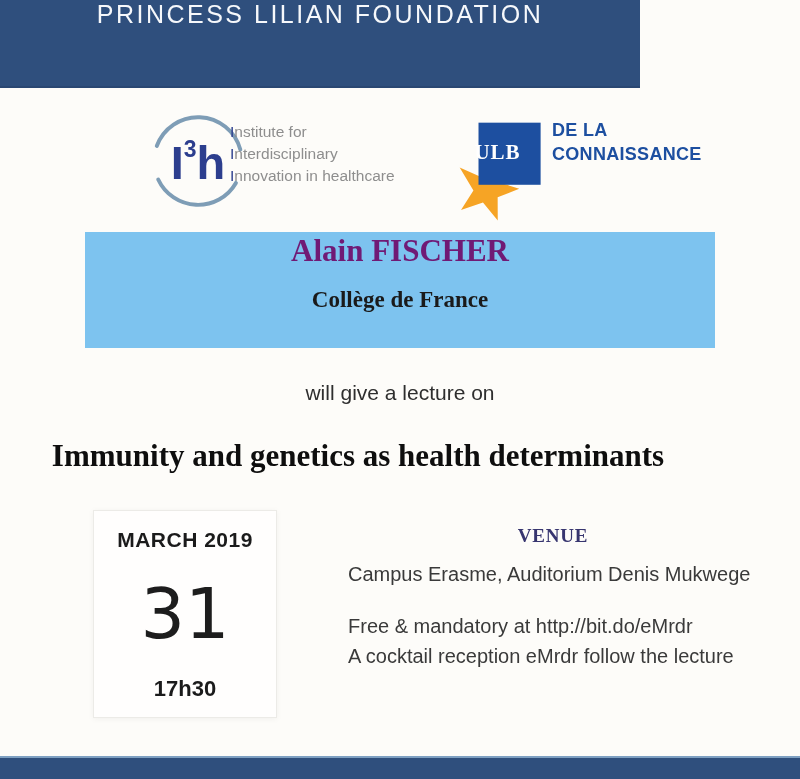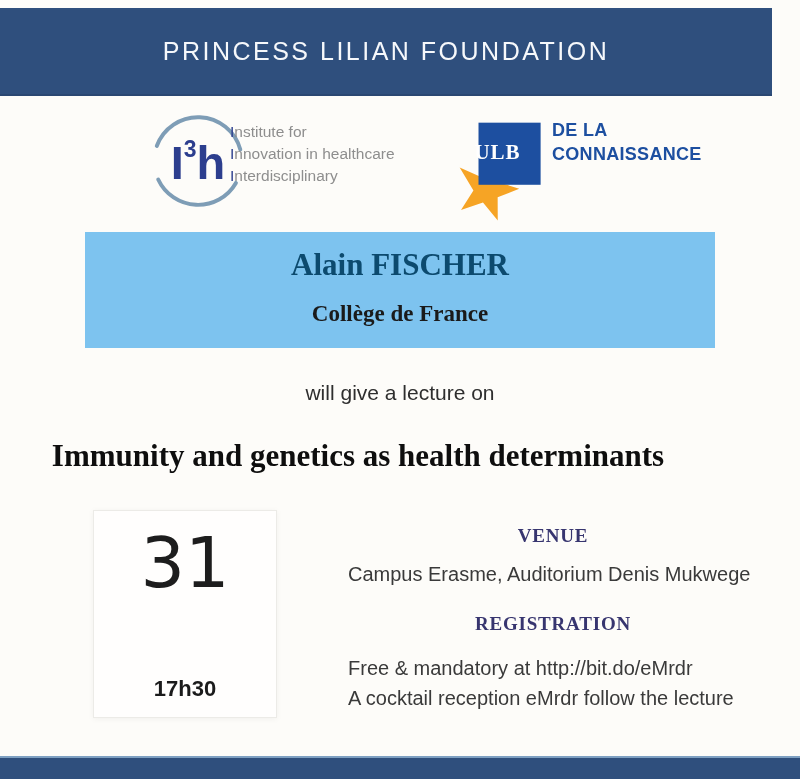--- a/index.html
+++ b/index.html
@@ -6,24 +6,24 @@
   body {
     width: 800px; height: 779px;
     position: relative;
     background: #fdfcf9;
     font-family: "Liberation Sans", sans-serif;
     overflow: hidden;
   }
 
   
   .header-bar {
-    position: absolute; left: 0; top: 8px; width: 772px; height: 86px;
+    position: absolute; left: 0; top: 0; width: 640px; height: 86px;
     background: #2f4f7d;
     border-bottom: 2px solid #2a4772;
-    display: flex; align-items: center; justify-content: center;
+    display: flex; align-items: flex-start; justify-content: center;
   }
   .header-title {
     color: #f6f8fb; font-size: 25px; letter-spacing: 2.5px;
     font-weight: 400;
   }
 
   
   .i3h-logo { position: absolute; left: 141px; top: 104px; width: 114px; height: 114px; }
   .i3h-logo svg { position: absolute; left: 0; top: 0; }
   .i3h-mark {
@@ -53,21 +53,21 @@
     letter-spacing: 0.3px;
   }
 
   
   .speaker-banner {
     position: absolute; left: 85px; top: 232px; width: 630px; height: 116px;
     background: #7dc3ef; text-align: center;
     font-family: "Liberation Serif", serif;
   }
   .speaker-name {
-    margin-top: 15px; font-size: 31px; font-weight: 700; color: #0c4a6e;
+    margin-top: 1px; font-size: 31px; font-weight: 700; color: #701a75;
     line-height: 36px;
   }
   .speaker-affiliation {
     margin-top: 17px; font-size: 23px; font-weight: 700; color: #1a1a1a;
     line-height: 28px;
   }
 
   
   .lead-in {
     position: absolute; left: 0; top: 380px; width: 800px; text-align: center;
@@ -126,22 +126,22 @@
     <path d="M 15.7 66.9 A 40 40 0 0 0 86.6 70" fill="none" stroke="#7e9db6" stroke-width="3.6" stroke-linecap="round"></path>
   </svg>
   <div class="i3h-mark">
     <span class="big">I</span>
       <span class="sup">3</span>
       <span class="big">h</span>
   </div>
 </div>
 <div class="i3h-text">
   <div><span class="initial">I</span><span>nstitute for</span></div>
+  <div><span class="initial">I</span><span>nterdisciplinary</span></div>
   <div><span class="initial">I</span><span>nnovation in healthcare</span></div>
-  <div><span class="initial">I</span><span>nterdisciplinary</span></div>
 </div>
 
 <div class="ulb-logo">
   <svg width="112" height="118" viewBox="0 0 110 115">
     <polygon points="46.9,108.1 32.4,90.5 10.8,97.7 23,78.5 9.5,56.1 31.6,65.8 44.8,47.2 46.2,70 68,76.9 46.8,85.3" fill="#f6a425"></polygon>
     <rect x="28" y="12" width="61" height="61" fill="#1d4fa0"></rect>
   </svg>
 </div>
 <div class="ulb-square-label">ULB</div>
 <div class="ulb-text">
@@ -151,25 +151,25 @@
 
 <div class="speaker-banner">
   <div class="speaker-name">Alain FISCHER</div>
   <div class="speaker-affiliation">Collège de France</div>
 </div>
 
 <div class="lead-in">will give a lecture on</div>
 <div class="lecture-title">Immunity and genetics as health determinants</div>
 
 <div class="calendar-card">
+  <div class="cal-month">MARCH 2019</div>
   <div class="cal-day">31</div>
   <div class="cal-time">17h30</div>
 </div>
 
 <div class="info-col">
   <div class="info-heading venue-heading">VENUE</div>
   <div class="info-line venue-text">Campus Erasme, Auditorium Denis Mukwege</div>
-  <div class="info-heading registration-heading">REGISTRATION</div>
   <div class="info-line registration-line1">Free &amp; mandatory at http://bit.do/eMrdr</div>
   <div class="info-line">A cocktail reception eMrdr follow the lecture</div>
 </div>
 
 <div class="footer-bar"></div>
 
 </body></html>

